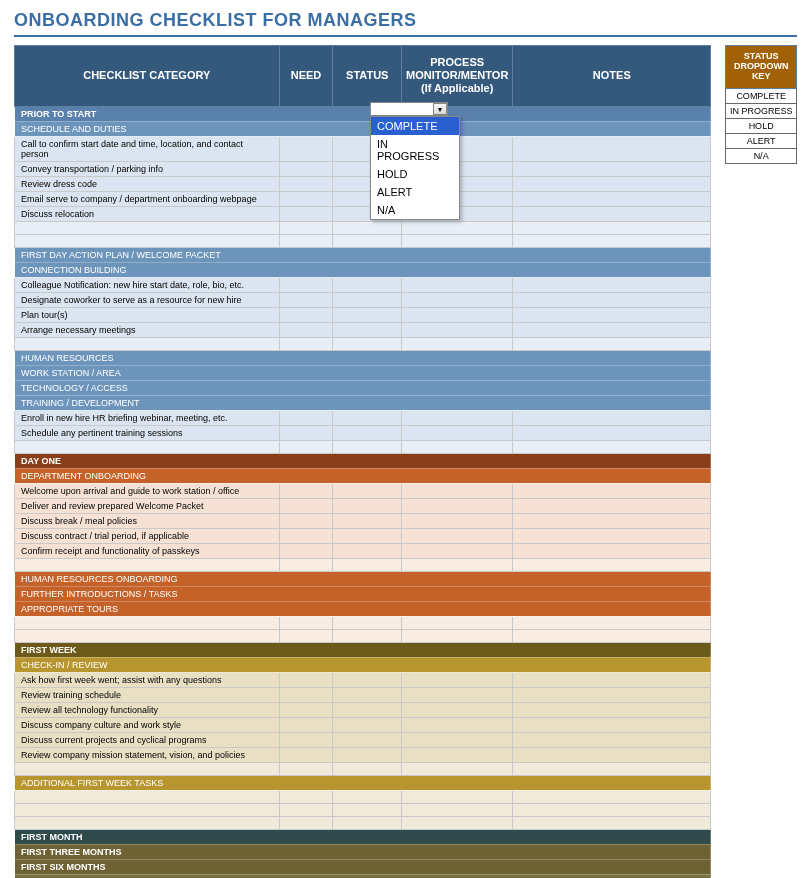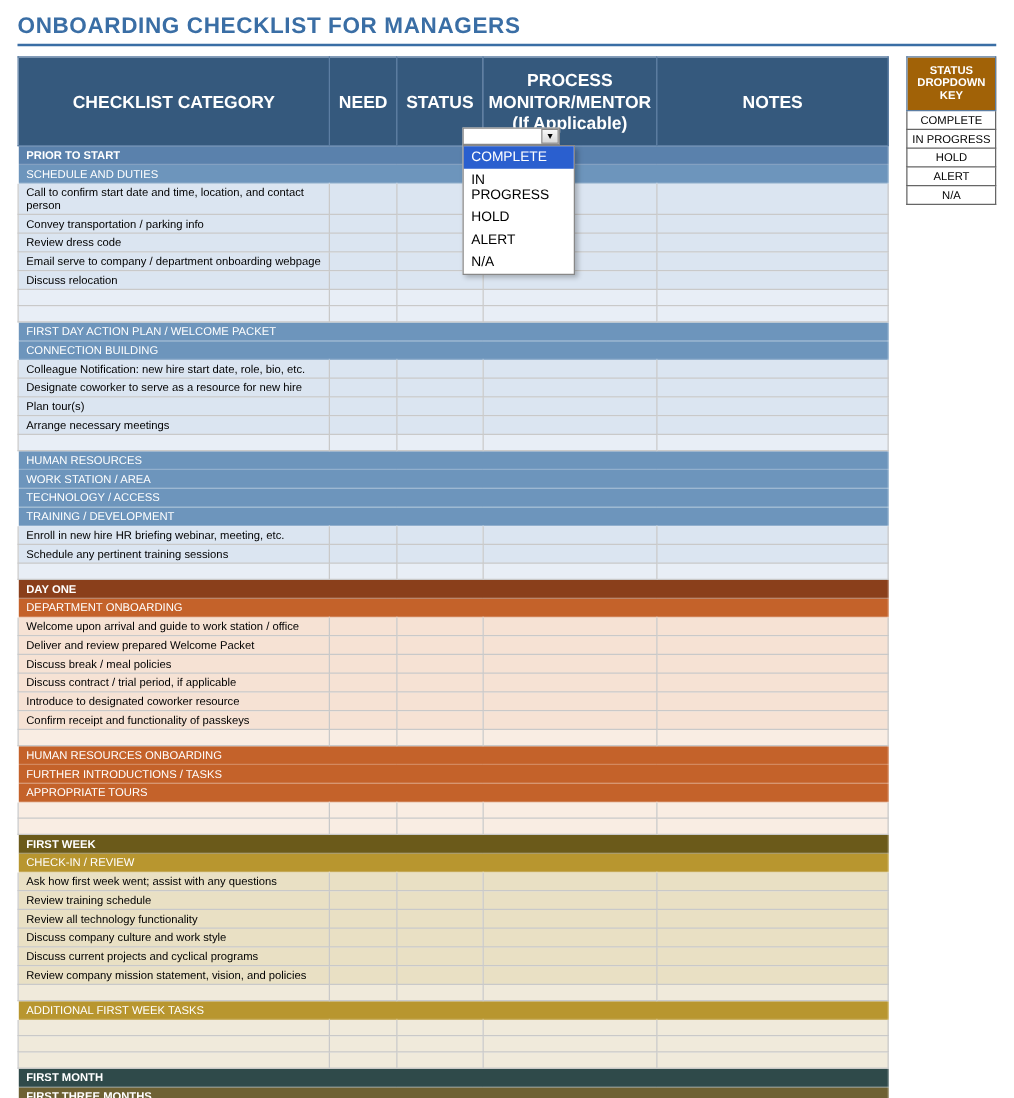--- a/index.html
+++ b/index.html
@@ -29,21 +29,21 @@
     gap: 14px;
   }
   .main-table {
     border: 1px solid #7a96b8;
     border-collapse: collapse;
     width: 700px;
   }
   .hdr td {
     background: #35597d;
     color: #fff;
-    font-size: 14px;
+    font-size: 11px;
     font-weight: bold;
     text-align: center;
     padding: 10px 4px;
     border: 1px solid #5c7ea3;
     line-height: 1.2;
   }
   .col-category { width: 280px; }
   .col-need { width: 55px; }
   .col-status { width: 70px; }
   .col-proc { width: 85px; }
@@ -307,27 +307,20 @@
         </tr>
     <tr class="item bg-peach-row">
           <td>Discuss break / meal policies</td>
           <td></td>
           <td></td>
           <td></td>
           <td></td>
         </tr>
     <tr class="item bg-peach-row">
           <td>Discuss contract / trial period, if applicable</td>
-          <td></td>
-          <td></td>
-          <td></td>
-          <td></td>
-        </tr>
-    <tr class="item bg-peach-row">
-          <td>Introduce to designated coworker resource</td>
           <td></td>
           <td></td>
           <td></td>
           <td></td>
         </tr>
     <tr class="item bg-peach-row">
           <td>Confirm receipt and functionality of passkeys</td>
           <td></td>
           <td></td>
           <td></td>

